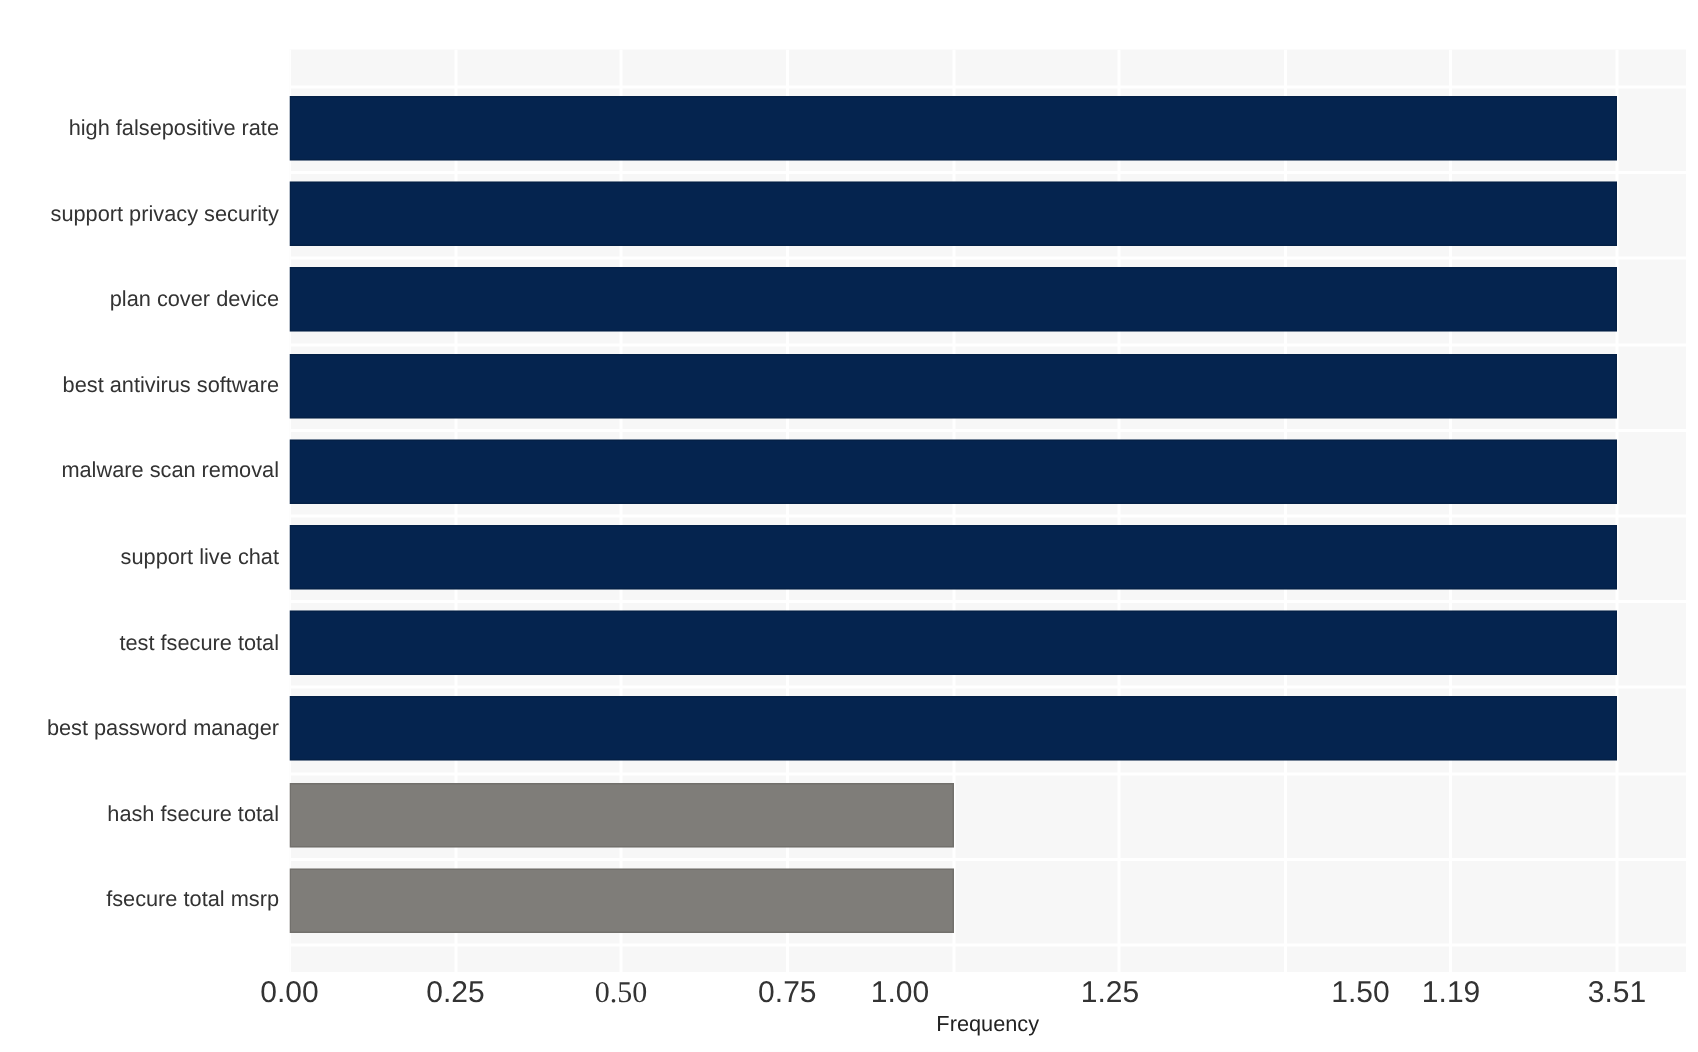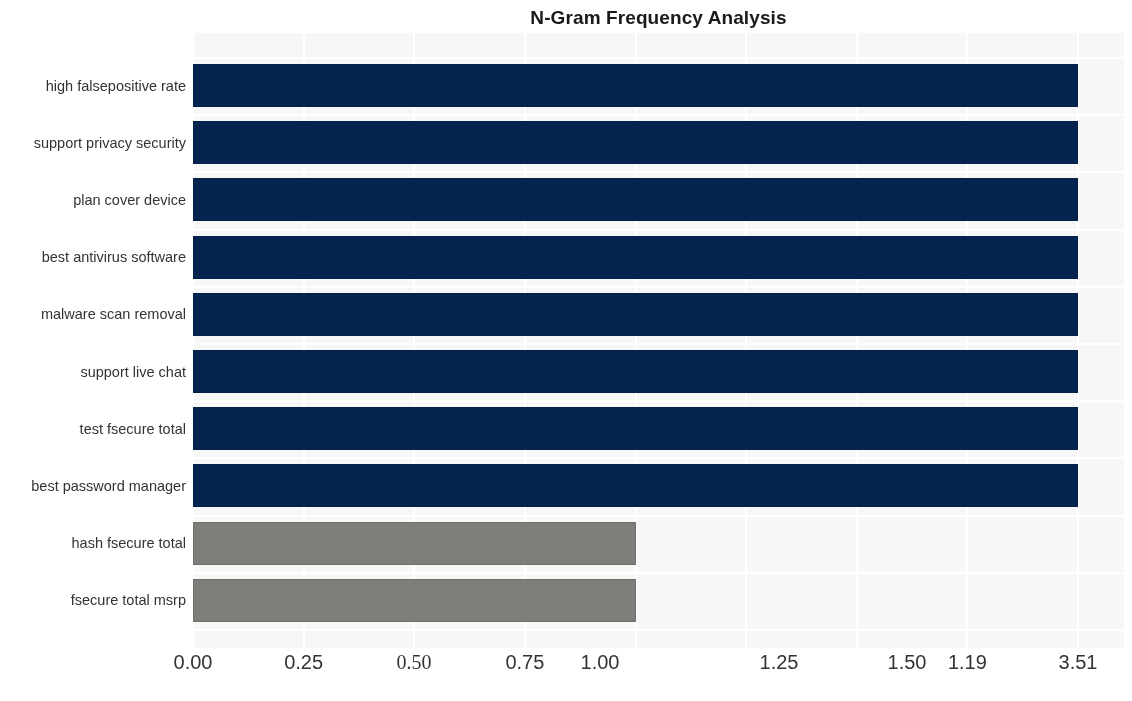--- a/index.html
+++ b/index.html
@@ -106,21 +106,20 @@
     font-size: 14.5px;
     color: #222222;
     line-height: 18px;
   }
 </style>
 </head>
 <body>
 
 <div id="figure">
 
-  <div id="chart-title">N-Gram Frequency Analysis</div>
 
   <div id="plot-area">
 
   <div class="vgrid" style="left: -1px;"></div>
       <div class="vgrid" style="left: 109.625px;"></div>
       <div class="vgrid" style="left: 220.25px;"></div>
       <div class="vgrid" style="left: 330.875px;"></div>
       <div class="vgrid" style="left: 441.5px;"></div>
       <div class="vgrid" style="left: 552.125px;"></div>
       <div class="vgrid" style="left: 662.75px;"></div>
@@ -142,33 +141,34 @@
       <div class="bar" title="plan cover device: 2" style="top: 145.4px; width: 885px; background: rgb(5, 36, 79);"></div>
       <div class="bar" title="best antivirus software: 2" style="top: 202.6px; width: 885px; background: rgb(5, 36, 79);"></div>
       <div class="bar" title="malware scan removal: 2" style="top: 259.8px; width: 885px; background: rgb(5, 36, 79);"></div>
       <div class="bar" title="support live chat: 2" style="top: 317px; width: 885px; background: rgb(5, 36, 79);"></div>
       <div class="bar" title="test fsecure total: 2" style="top: 374.2px; width: 885px; background: rgb(5, 36, 79);"></div>
       <div class="bar" title="best password manager: 2" style="top: 431.4px; width: 885px; background: rgb(5, 36, 79);"></div>
       <div class="bar" title="hash fsecure total: 1" style="top: 488.6px; width: 442.5px; background: rgb(127, 125, 121);"></div>
       <div class="bar" title="fsecure total msrp: 1" style="top: 545.8px; width: 442.5px; background: rgb(127, 125, 121);"></div>
     </div>
 
+  <div id="xaxis-label">Frequency</div>
 
 <div class="ytick-label" style="top: 76.5px;">high falsepositive rate</div>
     <div class="ytick-label" style="top: 133.7px;">support privacy security</div>
     <div class="ytick-label" style="top: 190.9px;">plan cover device</div>
     <div class="ytick-label" style="top: 248.1px;">best antivirus software</div>
     <div class="ytick-label" style="top: 305.3px;">malware scan removal</div>
     <div class="ytick-label" style="top: 362.5px;">support live chat</div>
     <div class="ytick-label" style="top: 419.7px;">test fsecure total</div>
     <div class="ytick-label" style="top: 476.9px;">best password manager</div>
     <div class="ytick-label" style="top: 534.1px;">hash fsecure total</div>
     <div class="ytick-label" style="top: 591.3px;">fsecure total msrp</div>
     <div class="xtick-label" style="left: 193px;">0.00</div>
     <div class="xtick-label" style="left: 303.625px;">0.25</div>
     <div class="xtick-label" style="left: 414px; font-family: Liberation Serif, serif;">0.50</div>
     <div class="xtick-label" style="left: 524.875px; text-align: center;">0.75</div>
     <div class="xtick-label" style="left: 600px;">1.00</div>
-    <div class="xtick-label" style="left: 779px;">1.25</div>
+    <div class="xtick-label" style="left: 740px;">1.25</div>
     <div class="xtick-label" style="left: 907px;">1.50</div>
     <div class="xtick-label" style="left: 967.375px;">1.19</div>
     <div class="xtick-label" style="left: 1078px;">3.51</div>
   </div>
 
 </body></html>

